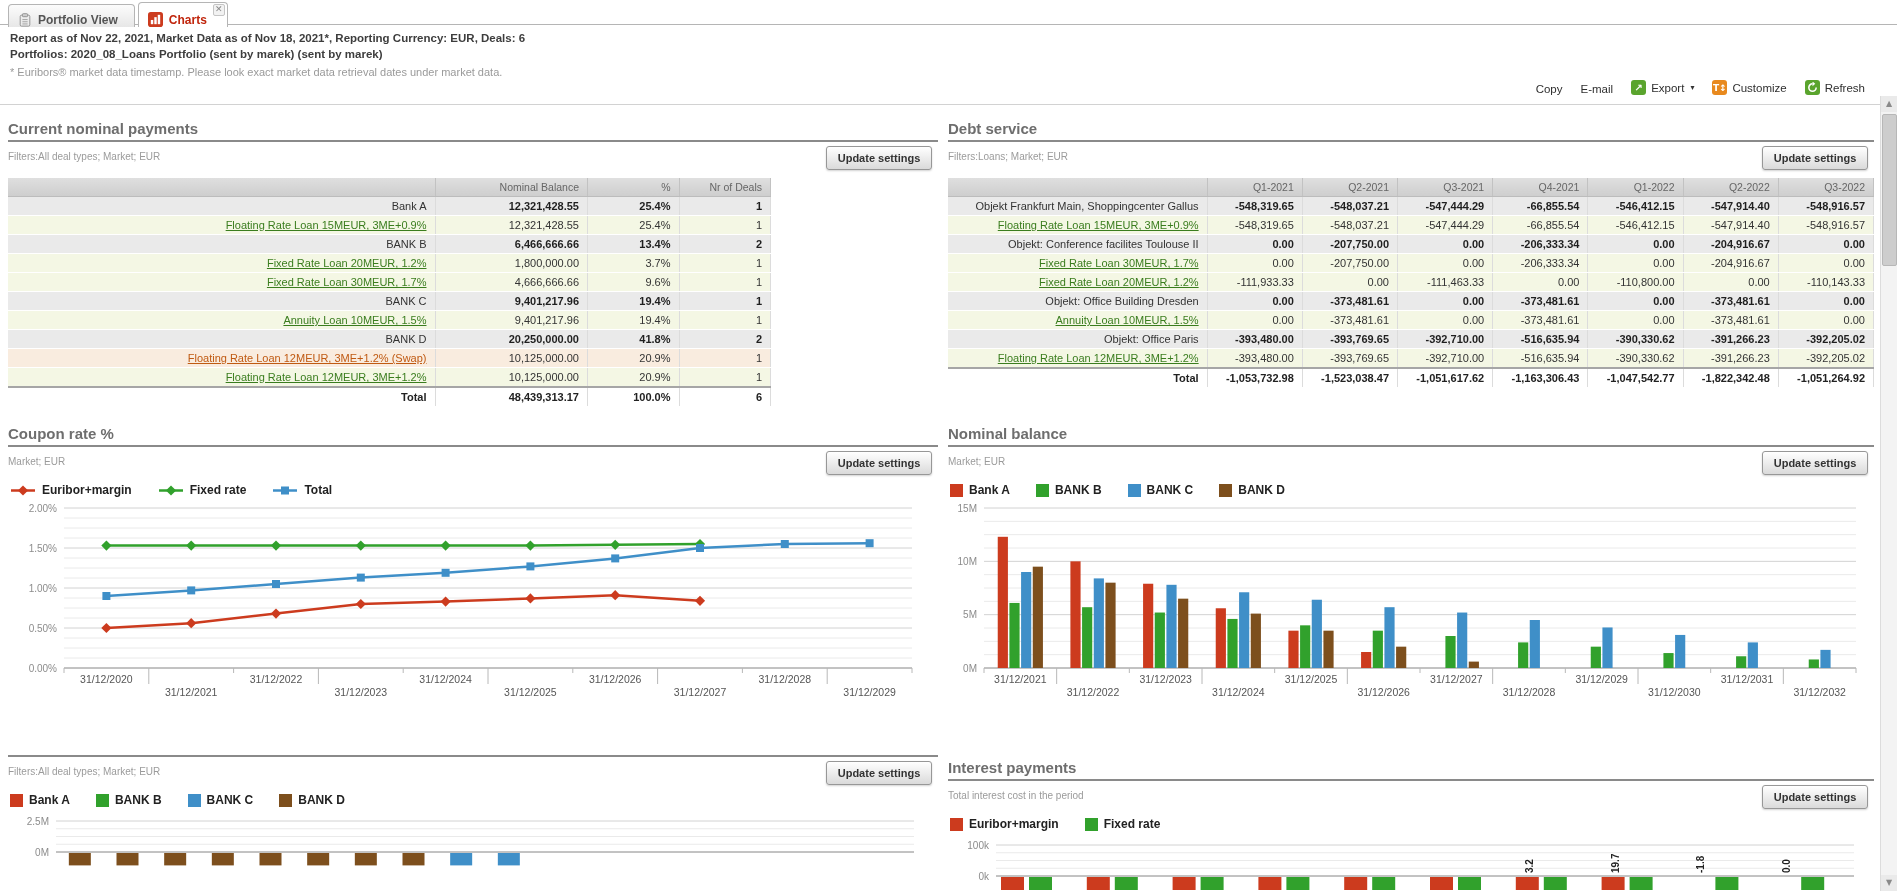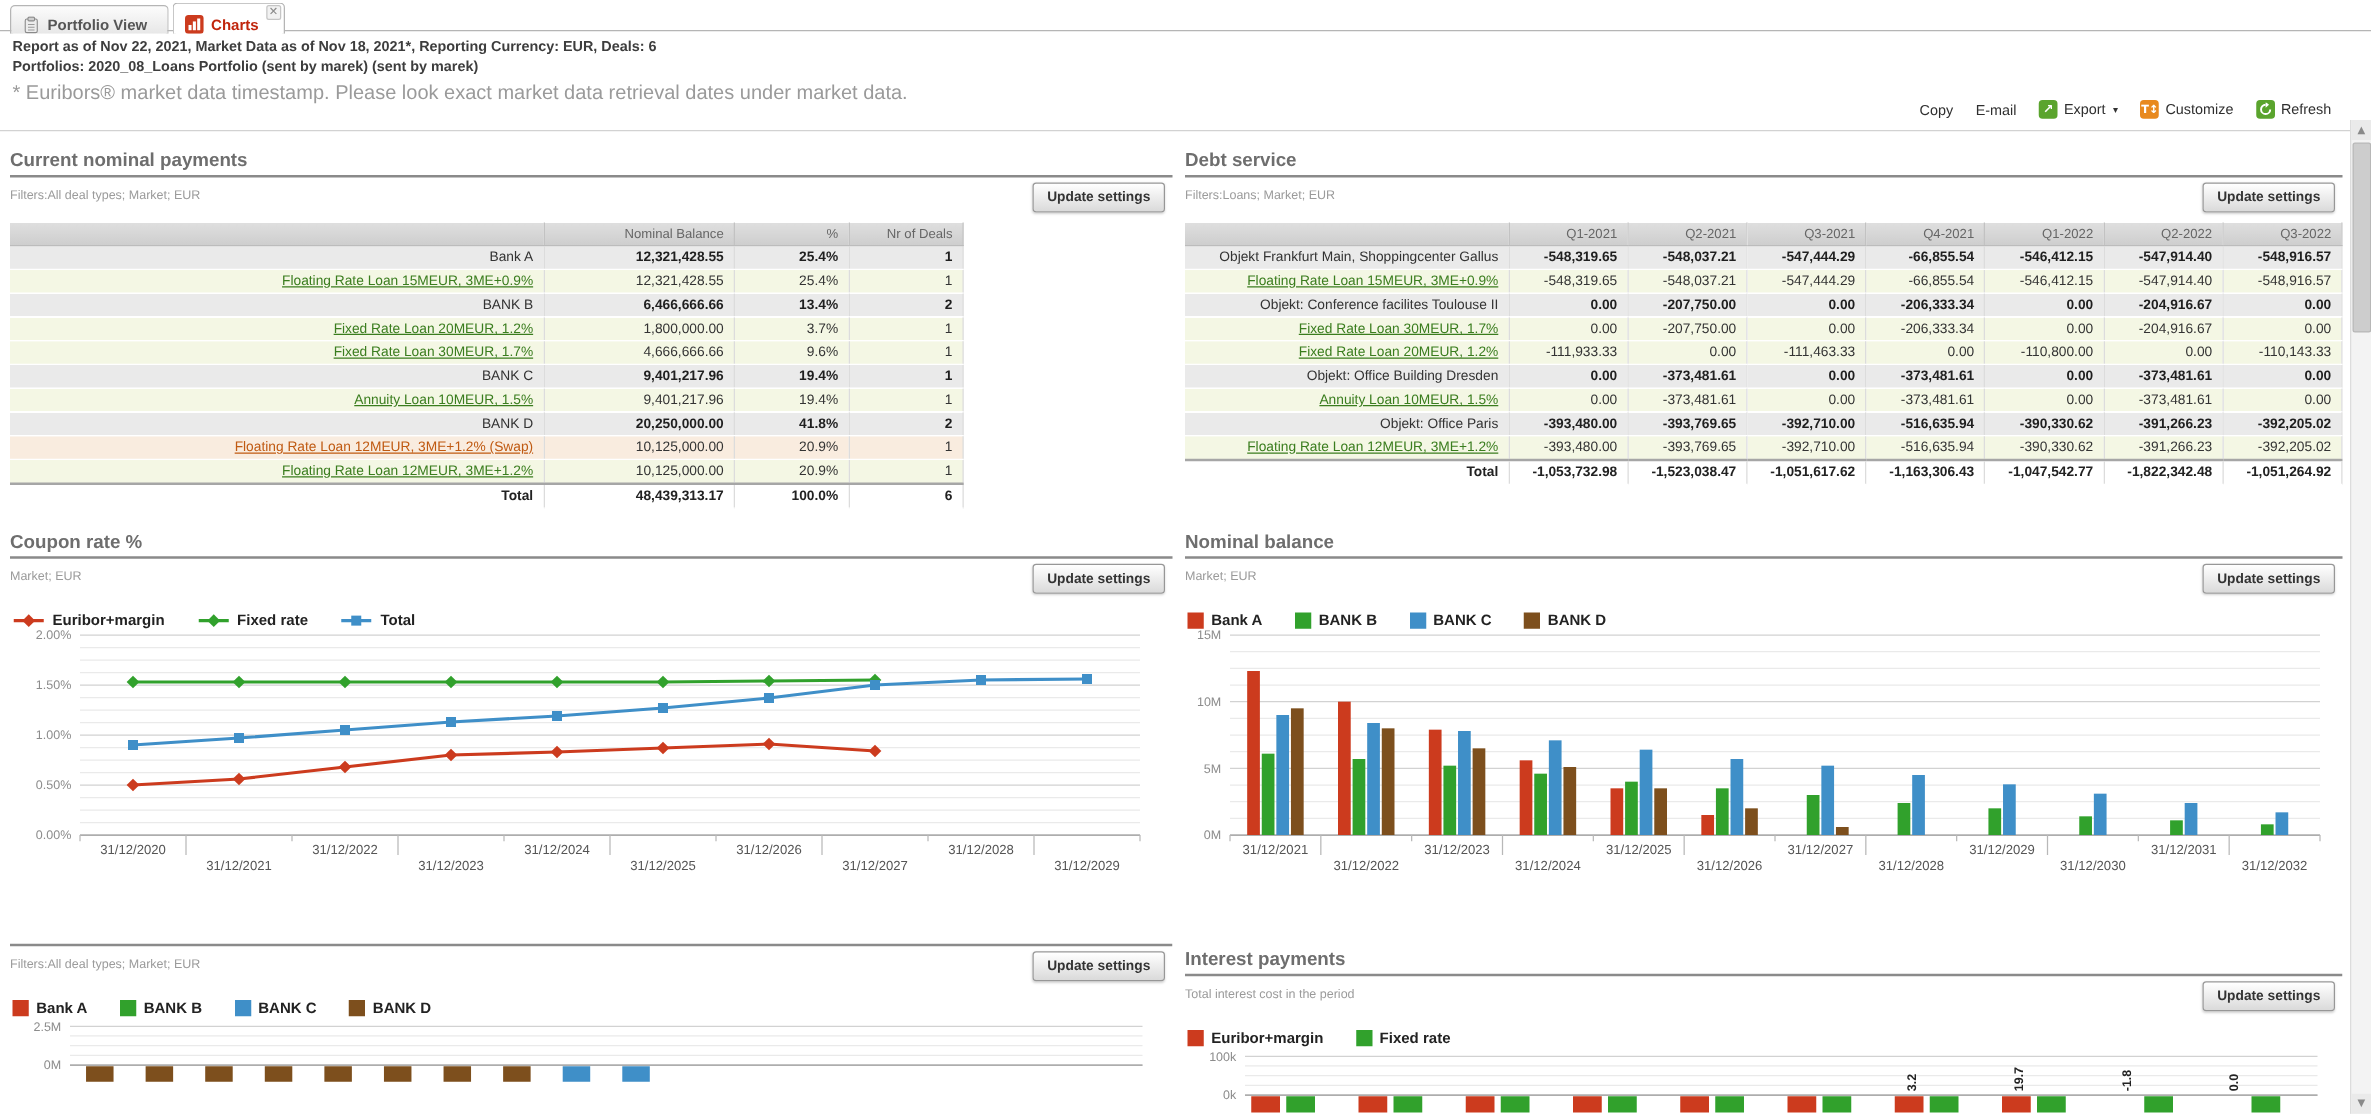--- a/index.html
+++ b/index.html
@@ -11,21 +11,21 @@
   .tab{position:relative;display:inline-flex;align-items:flex-end;gap:6px;height:22px;margin-top:2px;
        padding:0 16px 0 9px;border:1px solid #b5b5b5;border-bottom:none;border-radius:4px 4px 0 0;
        background:linear-gradient(#fcfcfc,#e7e7e7);font-weight:bold;font-size:12px;color:#555;cursor:pointer;vertical-align:bottom}
   .tab.active{background:#fff;height:24px;z-index:3;color:#c0250c;padding-right:20px}
   .tab-close{position:absolute;top:1px;right:2px;width:10px;height:10px;line-height:8px;text-align:center;
              font-size:9px;color:#8a8a8a;background:#f2f2f2;border:1px solid #c5c5c5;border-radius:2px;font-weight:normal}
 
   
   .report-header{position:absolute;top:30px;left:10px}
   .rh-line{font-weight:bold;font-size:11.5px;color:#3d3d3d;line-height:16px}
-  .rh-note{font-size:16px;color:#9a9a9a;margin-top:4px}
+  .rh-note{font-size:11px;color:#9a9a9a;margin-top:4px}
 
   
   .toolbar{position:absolute;top:80px;right:32px;display:flex;align-items:flex-end;gap:18px;font-size:11.5px;color:#2f2f2f}
   .tb-btn{display:inline-flex;align-items:center;gap:5px;cursor:pointer}
   .ico{width:15px;height:15px;border-radius:3px;display:inline-flex;align-items:center;justify-content:center;
        color:#fff;font-size:10px;font-weight:bold;font-family:"DejaVu Sans",sans-serif}
   .ico.green{background:#5aa42d}
   .ico.orange{background:#e8891e;font-size:9px}
   .caret{font-size:8px;color:#333;margin-left:1px}
   .content-sep{position:absolute;top:104px;left:0;right:17px;border-top:1px solid #d2d2d2}
@@ -58,21 +58,21 @@
   tr.bank td,tr.objekt td{background:#eaeaea}
   tr.bank td.num,tr.objekt td.num{font-weight:bold;color:#1f1f1f}
   tr.loan td{background:#f4f7e4}
   tr.loan-swap td{background:#f9ecdf}
   .grid a{text-decoration:underline;cursor:pointer}
   tr.loan a{color:#3a7d1e}
   tr.loan-swap a{color:#c05a12}
   tr.total td{background:#fff;border-top:2px solid #a6a6a6;font-weight:bold;color:#222}
 
   
-  .legend{display:flex;gap:26px;align-items:flex-end;height:20px;padding-left:2px}
+  .legend{display:flex;gap:26px;align-items:flex-start;height:20px;padding-left:2px}
   .leg-item{display:inline-flex;align-items:center;gap:6px;font-weight:bold;font-size:12px;color:#222;cursor:pointer}
   .swatch{width:13px;height:13px;display:inline-block}
   .chart-mount{line-height:0}
 
   
   .vscroll{position:absolute;top:96px;right:0;bottom:0;width:17px;background:#f3f3f3;border-left:1px solid #dcdcdc;box-sizing:border-box;z-index:5}
   .vs-btn{position:absolute;left:0;width:16px;height:16px;background:#eaeaea;color:#8a8a8a;font-size:8px;
           text-align:center;line-height:16px;cursor:pointer;font-family:"DejaVu Sans",sans-serif}
   .vs-up{top:0}.vs-down{bottom:0}
   .vs-thumb{position:absolute;left:1px;width:13px;top:18px;height:150px;background:#cdcdcd;border:1px solid #b7b7b7;border-radius:2px;cursor:grab}

